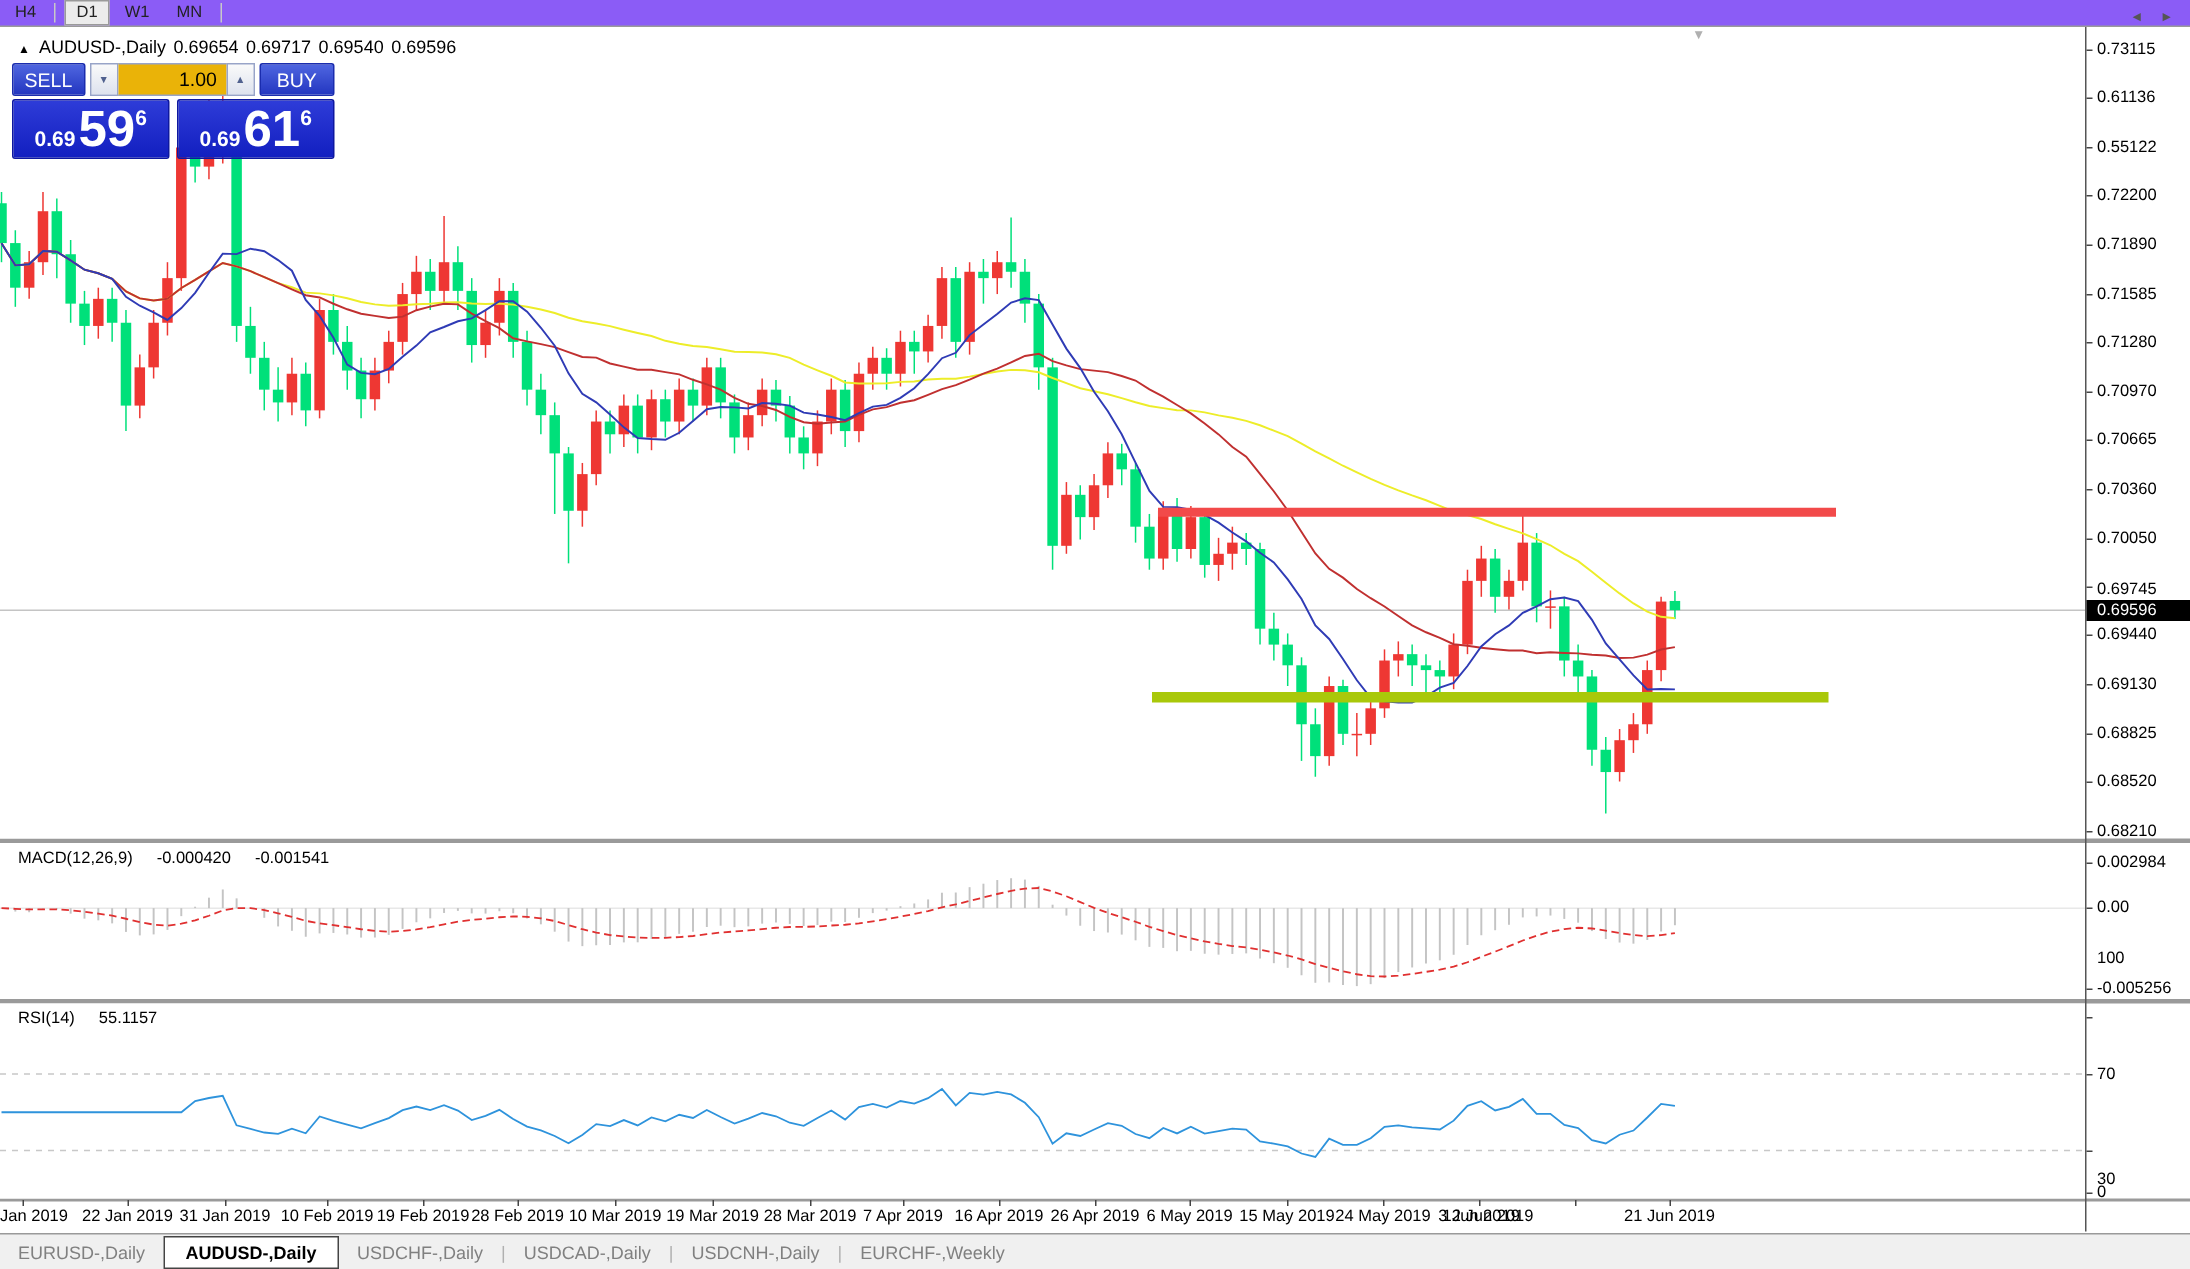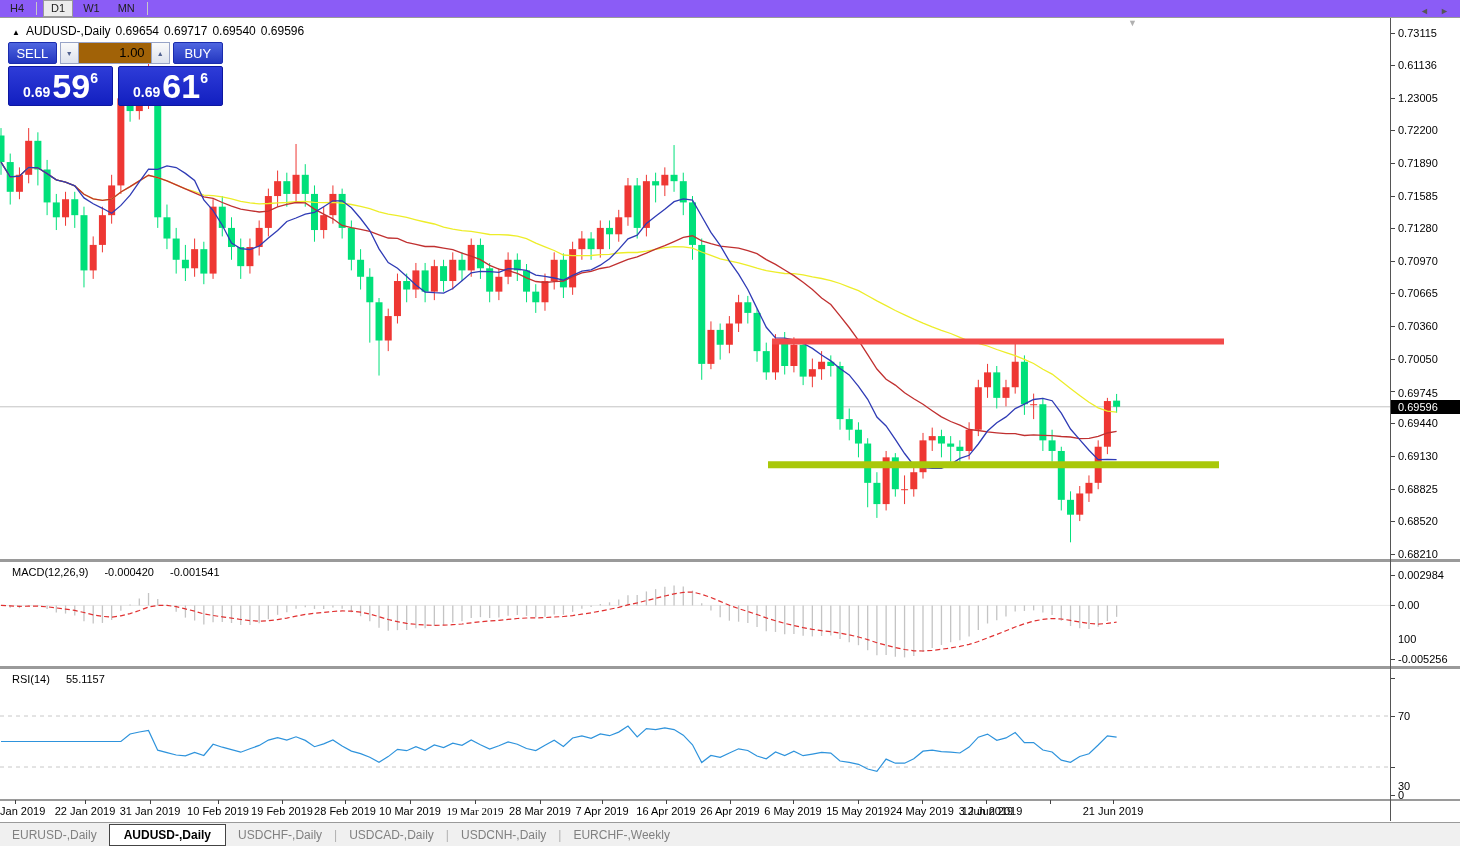--- a/index.html
+++ b/index.html
@@ -27,21 +27,21 @@
   #oct-panel{position:absolute;left:8px;top:42px;width:215px;}
   .oct-row1{display:flex;align-items:stretch;height:22px;}
   .oct-btn{background:linear-gradient(180deg,#4f66e0,#2336c0);color:#fff;font-size:13px;
            display:flex;align-items:center;justify-content:center;border-radius:2px;
            border:1px solid #1a2cae;cursor:pointer;}
   #sell-btn{width:52px;}
   #buy-btn{width:54px;margin-left:3px;}
   .vol-group{display:flex;margin-left:3px;}
   .spin-btn{width:17px;background:linear-gradient(180deg,#fafafa,#dde2ee);border:1px solid #98a4c8;
             display:flex;align-items:center;justify-content:center;font-size:7px;color:#50618f;cursor:pointer;}
-  #vol-field{width:66px;background:#a16207;border-top:1px solid #98a4c8;border-bottom:1px solid #98a4c8;
+  #vol-field{width:66px;background:#eab308;border-top:1px solid #98a4c8;border-bottom:1px solid #98a4c8;
              font-size:13px;color:#000;text-align:right;padding-right:6px;line-height:20px;}
   .oct-row2{display:flex;margin-top:2px;height:40px;}
   .price-box{background:linear-gradient(180deg,#2e3cd8,#121fc0);border:1px solid #0d17a0;border-radius:2px;
              color:#fff;display:flex;align-items:center;justify-content:center;cursor:pointer;}
   #sell-box{width:104px;}
   #buy-box{width:104px;margin-left:5px;}
   .pb-prefix{font-size:14px;font-weight:bold;margin-top:12px;}
   .pb-big{font-size:34px;font-weight:bold;line-height:36px;margin-left:2px;}
   .pb-sup{font-size:14px;font-weight:bold;margin-bottom:16px;}
   
@@ -501,21 +501,21 @@
   </div>
   <div class="ind-label" style="top:673px;">
     <span>RSI(14)</span><span>55.1157</span>
   </div>
 
   <div id="axis-strip">
       <div class="axis-label" style="top: 27px;">0.73115</div>
       <div class="axis-tickmark" style="top: 33px;"></div>
       <div class="axis-label" style="top: 59.3971px;">0.61136</div>
       <div class="axis-tickmark" style="top: 65.3971px;"></div>
-      <div class="axis-label" style="top: 91.7942px;">1.23005</div>
+      <div class="axis-label" style="top: 91.7942px;">0.55122</div>
       <div class="axis-tickmark" style="top: 97.7942px;"></div>
       <div class="axis-label" style="top: 124.191px;">0.72200</div>
       <div class="axis-tickmark" style="top: 130.191px;"></div>
       <div class="axis-label" style="top: 157.119px;">0.71890</div>
       <div class="axis-tickmark" style="top: 163.119px;"></div>
       <div class="axis-label" style="top: 189.517px;">0.71585</div>
       <div class="axis-tickmark" style="top: 195.517px;"></div>
       <div class="axis-label" style="top: 221.914px;">0.71280</div>
       <div class="axis-tickmark" style="top: 227.914px;"></div>
       <div class="axis-label" style="top: 254.842px;">0.70970</div>
@@ -563,21 +563,21 @@
       <div class="date-label" style="left: 150px;">31 Jan 2019</div>
       <div class="date-tickmark" style="left: 150px;"></div>
       <div class="date-label" style="left: 218px;">10 Feb 2019</div>
       <div class="date-tickmark" style="left: 218px;"></div>
       <div class="date-label" style="left: 282px;">19 Feb 2019</div>
       <div class="date-tickmark" style="left: 282px;"></div>
       <div class="date-label" style="left: 345px;">28 Feb 2019</div>
       <div class="date-tickmark" style="left: 345px;"></div>
       <div class="date-label" style="left: 410px;">10 Mar 2019</div>
       <div class="date-tickmark" style="left: 410px;"></div>
-      <div class="date-label" style="left: 475px; font-family: Liberation Serif, serif;">19 Mar 2019</div>
+      <div class="date-label" style="left: 475px;">19 Mar 2019</div>
       <div class="date-tickmark" style="left: 475px;"></div>
       <div class="date-label" style="left: 540px;">28 Mar 2019</div>
       <div class="date-tickmark" style="left: 540px;"></div>
       <div class="date-label" style="left: 602px;">7 Apr 2019</div>
       <div class="date-tickmark" style="left: 602px;"></div>
       <div class="date-label" style="left: 666px;">16 Apr 2019</div>
       <div class="date-tickmark" style="left: 666px;"></div>
       <div class="date-label" style="left: 730px;">26 Apr 2019</div>
       <div class="date-tickmark" style="left: 730px;"></div>
       <div class="date-label" style="left: 793px;">6 May 2019</div>

